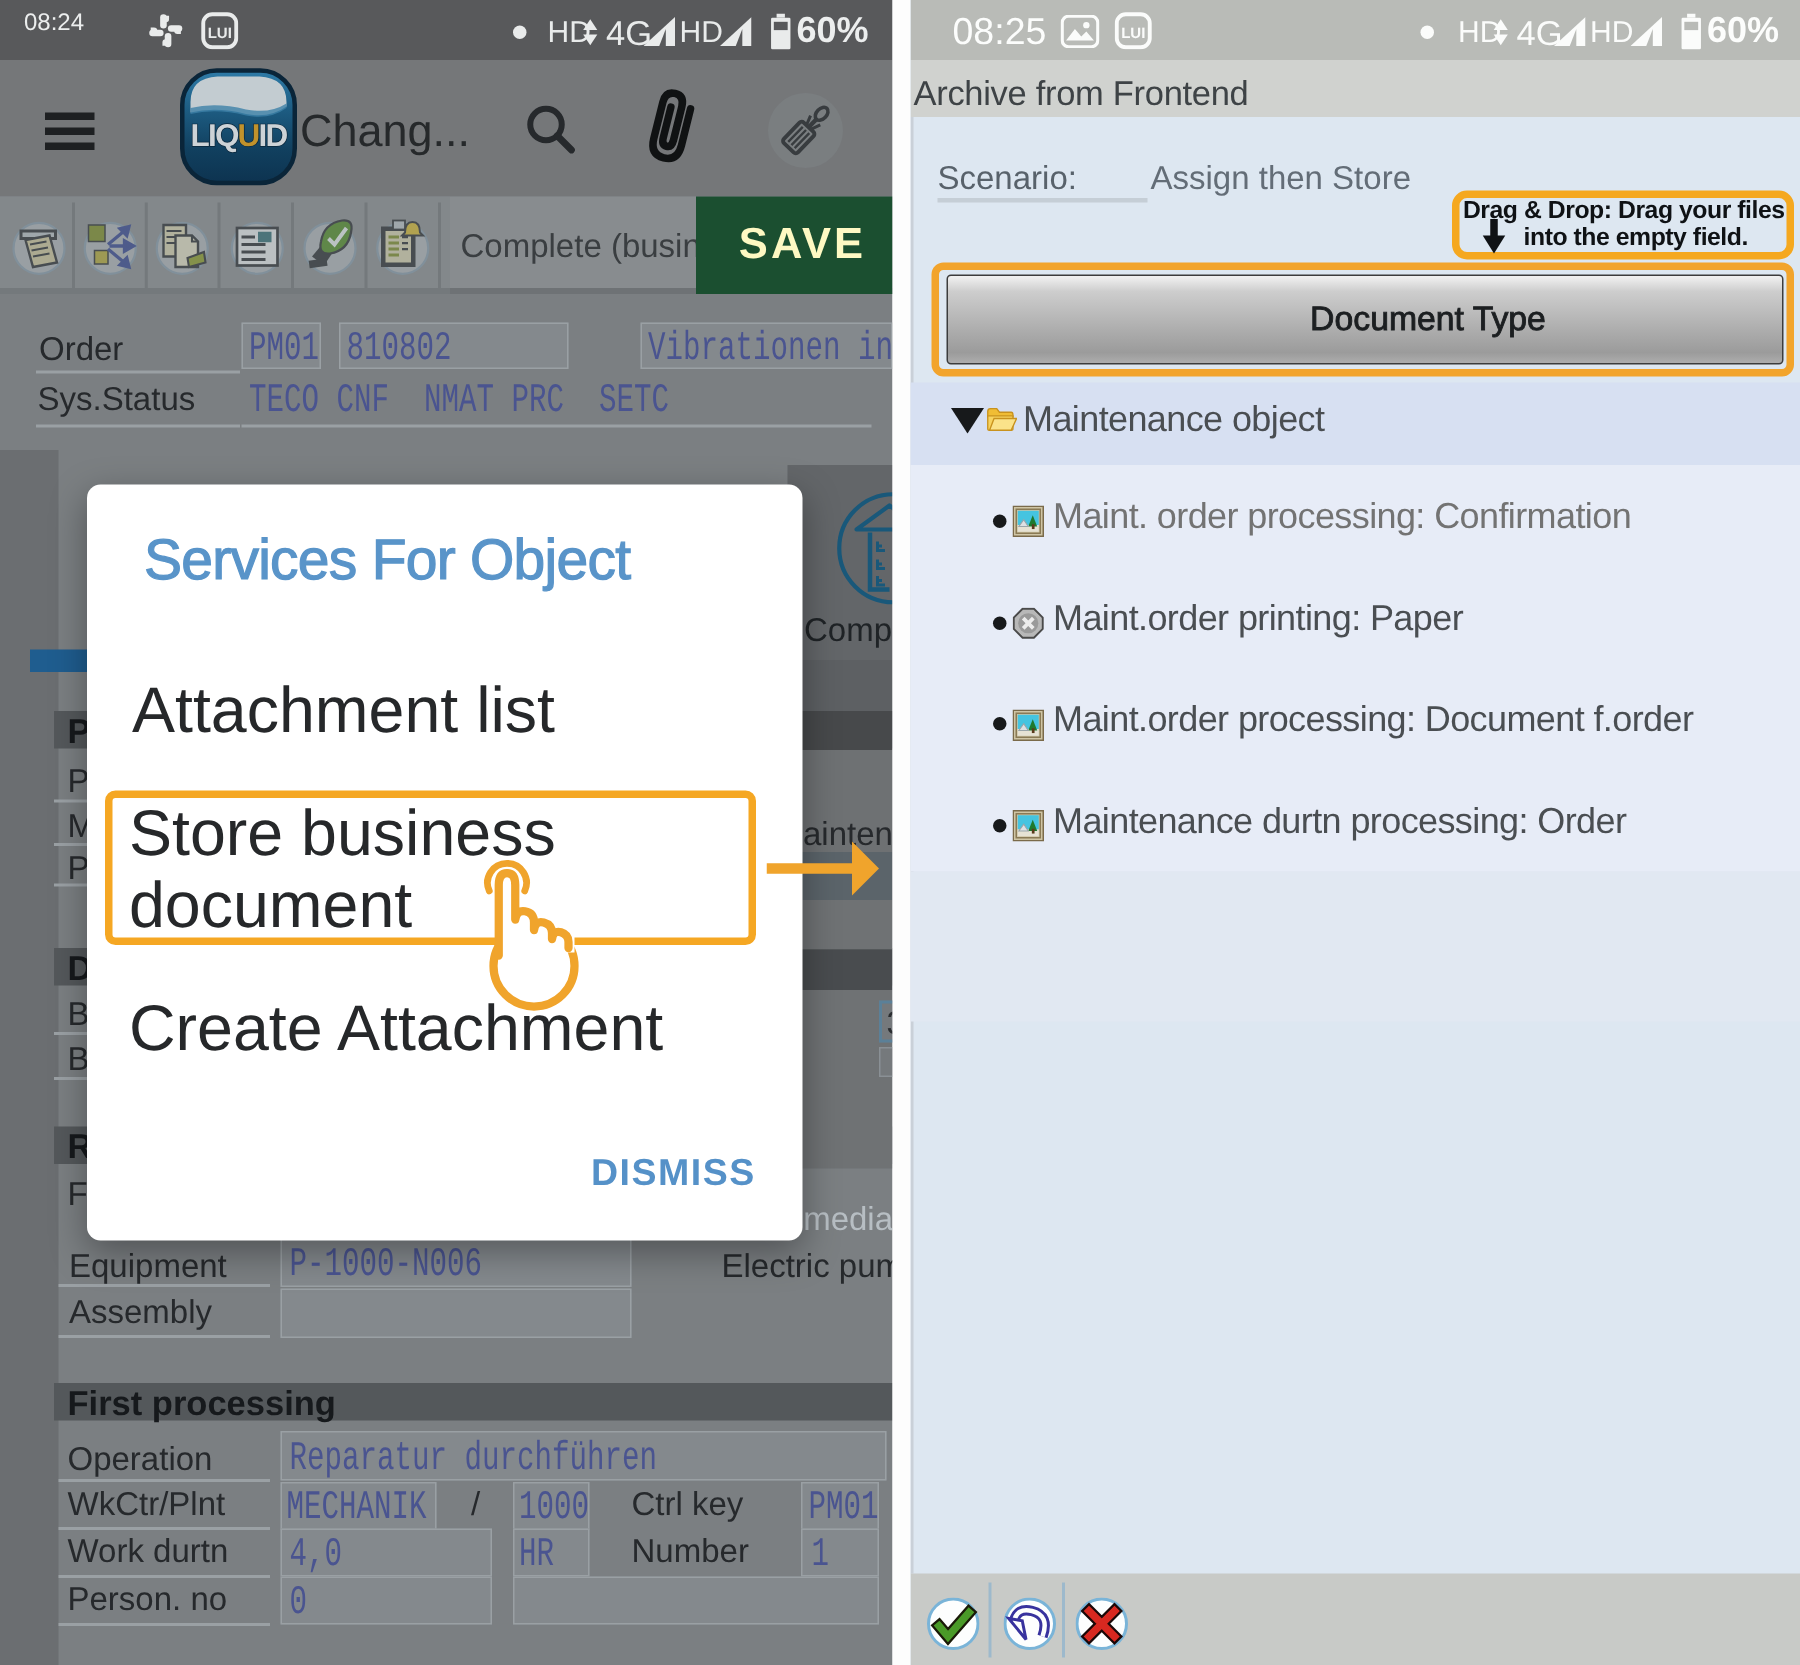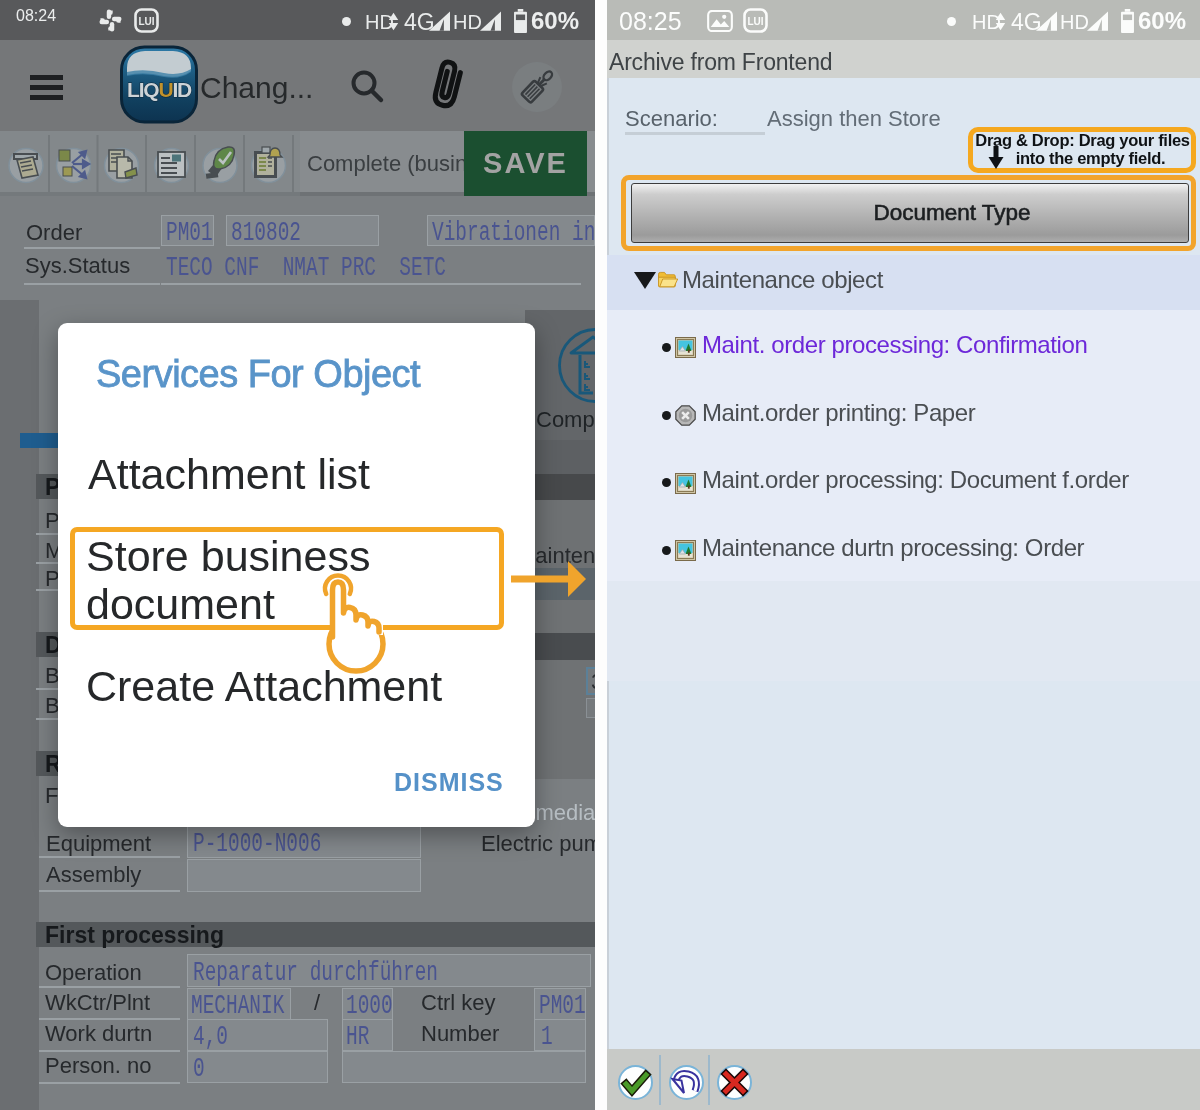--- a/index.html
+++ b/index.html
@@ -185,21 +185,21 @@
         <rect x="257" y="23" width="17" height="21" fill="#d8d2ae"></rect>
         <path d="M259 27 L266 27 M259 31 L266 31 M259 35 L266 35 M259 39 L266 39" stroke="#7a8c22" stroke-width="2"></path>
         <path d="M268 27 L272 27 M268 31 L272 31 M268 35 L272 35" stroke="#23272b" stroke-width="1.5"></path>
         <rect x="262" y="16" width="8" height="6" fill="#b9c1c6" stroke="#23272b" stroke-width="1.2"></rect>
         <path d="M270 24 Q270 17 275 17 Q280 17 280 24 L282 26 L268 26 Z" fill="#d8b92a" stroke="#23272b" stroke-width="1.3"></path>
       </g>
     </svg>
   </div>
   <div class="a" style="left:0;top:131px;width:300px;height:65px;background:rgba(125,130,134,0.42)"></div>
   <div class="a" style="left:307px;top:151px;color:#3a3e41;font-size:22px">Complete (business)</div>
-  <div class="a" style="left:464px;top:131px;width:123px;height:65px;background:#1b4f30;color:#a3a3a3;font-weight:bold;font-size:29px;text-align:center;line-height:64px;letter-spacing:2px">SAVE</div>
+  <div class="a" style="left:464px;top:131px;width:142px;height:65px;background:#1b4f30;color:#fef9c3;font-weight:bold;font-size:29px;text-align:center;line-height:64px;letter-spacing:2px">SAVE</div>
 
   <div class="lb" style="left:26px;top:220px">Order</div>
   <div class="fb" style="left:161px;top:215px;width:53px;height:31px"></div>
   <div class="m a" style="left:166px;top:218px">PM01</div>
   <div class="fb" style="left:226px;top:215px;width:153px;height:31px"></div>
   <div class="m a" style="left:231px;top:218px">810802</div>
   <div class="fb" style="left:427px;top:215px;width:168px;height:31px"></div>
   <div class="m a" style="left:432px;top:218px">Vibrationen in</div>
   <div class="ul" style="left:24px;top:247px;width:136px"></div>
   <div class="lb" style="left:25px;top:253px">Sys.Status</div>
@@ -297,21 +297,21 @@
   <div class="fb" style="left:342px;top:1051px;width:244px;height:32px"></div>
   <div class="ul" style="left:39px;top:1082px;width:141px"></div>
 
 </div>
 
 <div class="a" style="left:595px;top:0;width:12px;height:1110px;background:#fdfdfd"></div>
 
 <div class="a" id="right" style="left:607px;top:0;width:593px;height:1110px;background:#dde7f1;overflow:hidden">
 
   <div class="a" style="left:0;top:0;width:593px;height:40px;background:#b9bbb7"></div>
-  <div class="a" style="left:12px;top:7px;color:#fcfdfc;font-size:25px">08:25</div>
+  <div class="a" style="left:28px;top:7px;color:#fcfdfc;font-size:25px">08:25</div>
   <div class="a" id="photoicon" style="left:100px;top:10px">
     <svg width="26" height="22" viewBox="0 0 30 26">
       <rect x="1" y="1" width="28" height="24" rx="5" fill="none" stroke="#fbfcfb" stroke-width="2.5"></rect>
       <path d="M4 20 L11 11 L16 17 L20 13 L26 20 Z" fill="#fbfcfb"></path>
       <circle cx="20" cy="8" r="2.5" fill="#fbfcfb"></circle>
     </svg>
   </div>
   <div class="a" id="luiicon2" style="left:136px;top:8px">
     <svg width="25" height="25" viewBox="0 0 25 25">
       <rect x="1.5" y="1.5" width="22" height="22" rx="6" fill="none" stroke="#fbfcfb" stroke-width="2.6"></rect>
@@ -373,21 +373,21 @@
   <div class="a" style="left:55px;top:343px;width:9px;height:9px;border-radius:50%;background:#17191b"></div>
   <div class="a" id="pic1" style="left:68px;top:337px"><svg width="21" height="21" viewBox="0 0 21 21">
       <rect x="0.5" y="0.5" width="20" height="20" fill="#cfc5a5" stroke="#7a6a4a" stroke-width="1"></rect>
       <rect x="2.5" y="2.5" width="16" height="16" fill="none" stroke="#8a7a55" stroke-width="1"></rect>
       <rect x="3.5" y="3.5" width="14" height="9.5" fill="#45c4e0"></rect>
       <rect x="3.5" y="13" width="14" height="4.5" fill="#e6e2d4"></rect>
       <path d="M10.5 14 L13.5 6.5 L16.5 14 Z" fill="#1e7a2e"></path>
       <rect x="12.9" y="12.5" width="1.8" height="3.2" fill="#5a3a1a"></rect>
       <path d="M4.2 14 L7.5 9.5 L10.5 14 Z" fill="#dde1e4" stroke="#9aa5aa" stroke-width="0.7"></path>
     </svg></div>
-  <div class="a" style="left:95px;top:331px;color:#6d28d9;font-size:24px;letter-spacing:-0.4px">Maint. order processing: Confirmation</div>
+  <div class="a" style="left:95px;top:331px;color:#737373;font-size:24px;letter-spacing:-0.4px">Maint. order processing: Confirmation</div>
 
   <div class="a" style="left:55px;top:411px;width:9px;height:9px;border-radius:50%;background:#17191b"></div>
   <div class="a" id="oct1" style="left:68px;top:405px"><svg width="21" height="21" viewBox="0 0 25 25">
       <path d="M8 1 L17 1 L24 8 L24 17 L17 24 L8 24 L1 17 L1 8 Z" fill="#b8b8b8" stroke="#4a4a4a" stroke-width="1.5"></path>
       <circle cx="12.5" cy="12.5" r="8" fill="#9a9a9a"></circle>
       <path d="M8.5 8.5 L16.5 16.5 M16.5 8.5 L8.5 16.5" stroke="#ececec" stroke-width="3"></path>
     </svg></div>
   <div class="a" style="left:95px;top:399px;color:#4a4e52;font-size:24px;letter-spacing:-0.4px">Maint.order printing: Paper</div>
 
   <div class="a" style="left:55px;top:478px;width:9px;height:9px;border-radius:50%;background:#17191b"></div>

